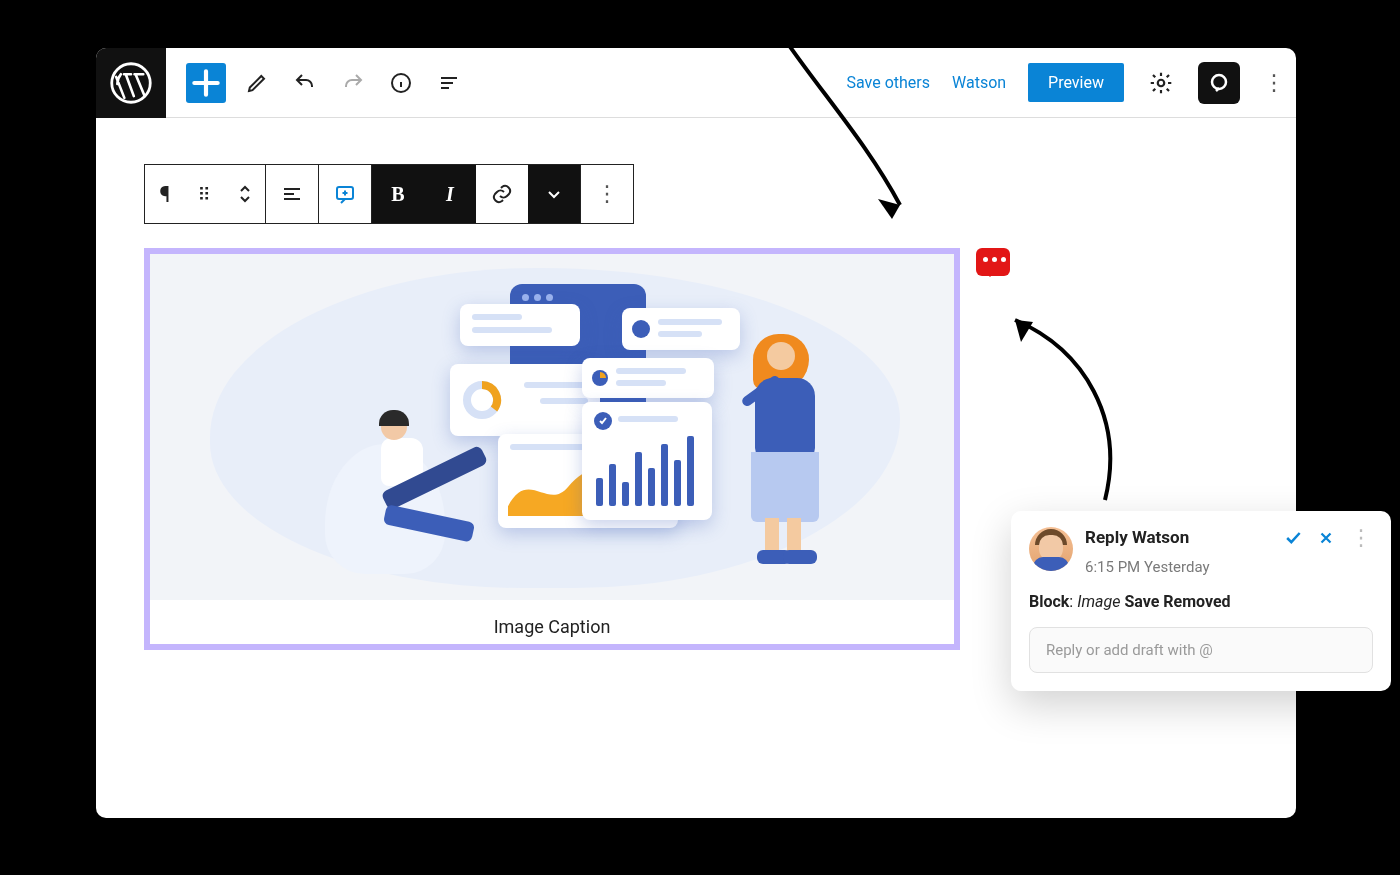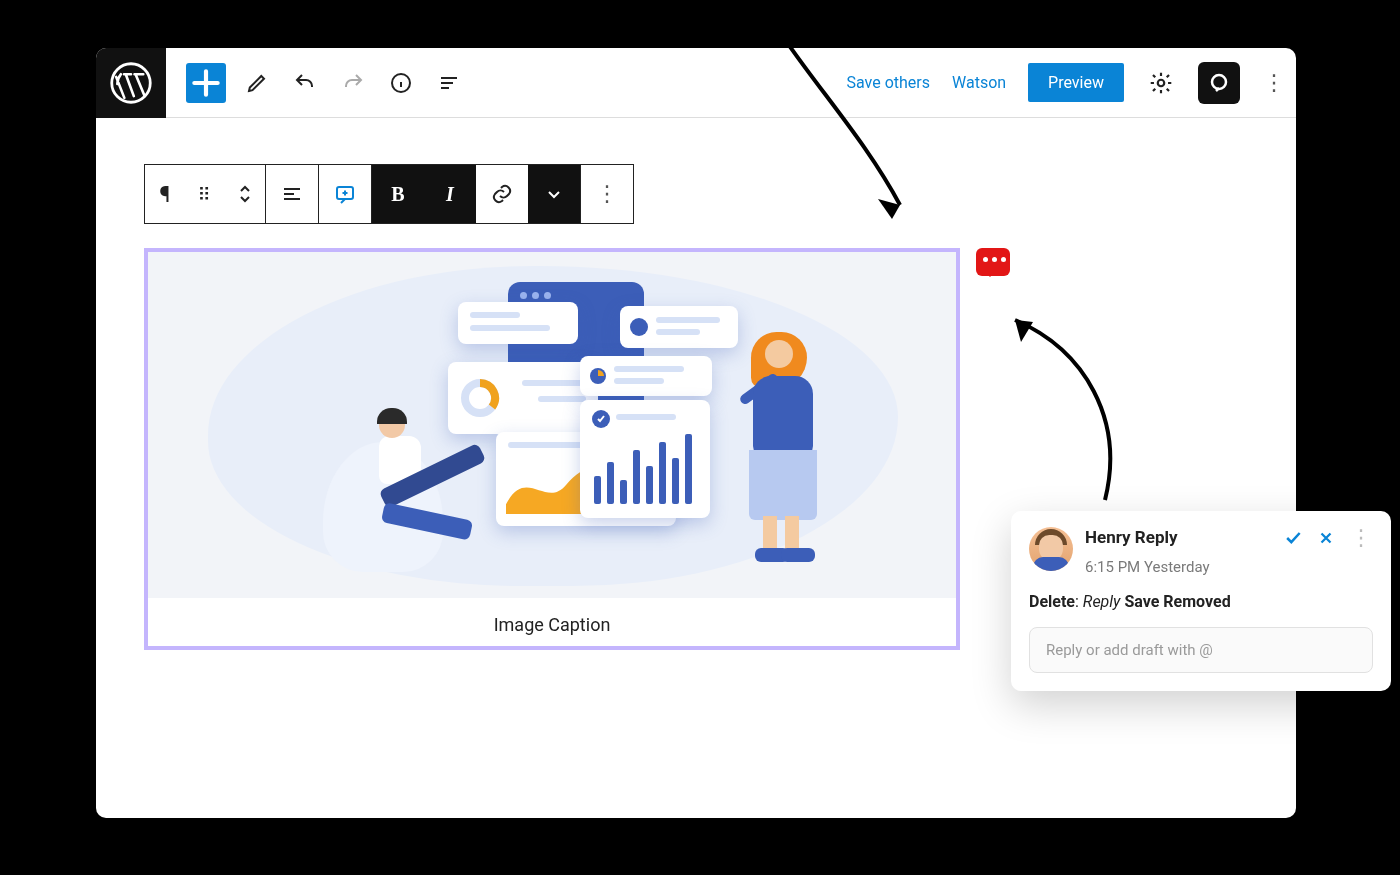--- a/index.html
+++ b/index.html
@@ -68,21 +68,21 @@
   .bt-btn{width:52px;height:58px;display:flex;align-items:center;justify-content:center;color:#222;}
   .bt-btn.narrow{width:40px;}
   .bt-btn svg{width:24px;height:24px;stroke:currentColor;fill:none;stroke-width:2;}
   .bt-btn.solid{background:#111;color:#fff;}
   .bt-btn.blue{color:#0a84d6;}
   .bt-letter{font-weight:700;font-size:20px;font-family:Georgia,serif;}
 
   
   .image-block{
     position:absolute; left:48px; top:200px; width:816px; height:402px;
-    border:4px solid #c4b5fd;
+    border:6px solid #c4b5fd;
   }
   .image-canvas{height:346px;background:#f2f4f8;position:relative;overflow:hidden;}
   .caption-row{height:52px;display:flex;align-items:center;justify-content:center;font-size:18px;color:#222;}
 
   
   .ill-blob{position:absolute;left:60px;top:14px;width:690px;height:320px;background:#e8eef9;border-radius:50% 55% 50% 48%/56% 50% 56% 48%;}
   .dash{
     position:absolute;left:360px;top:30px;width:136px;height:190px;
     background:#3c5eb8;border-radius:12px;
   }
@@ -380,35 +380,35 @@
   </div>
 
   <div class="comment-popup">
     <div class="popup-header">
       <div class="avatar">
         <div class="hairtop"></div>
           <div class="face"></div>
           <div class="shirt"></div>
       </div>
       <div>
-        <div class="author">Henry Reply</div>
+        <div class="author">Reply Watson</div>
         <div class="timestamp">6:15 PM Yesterday</div>
       </div>
       <div class="popup-actions">
         <svg width="20" height="20" viewBox="0 0 24 24" fill="none" stroke="#0a84d6" stroke-width="3">
             <path d="M5 12l5 5L20 6"></path>
           </svg>
         <svg width="18" height="18" viewBox="0 0 24 24" fill="none" stroke="#0a84d6" stroke-width="3">
             <path d="M6 6l12 12M18 6L6 18"></path>
           </svg>
         <span class="kebab">⋮</span>
       </div>
     </div>
     <div class="popup-body">
-      <span class="bold">Delete</span><span>: </span><span class="italic">Reply</span><span class="bold"> Save Removed</span>
+      <span class="bold">Block</span><span>: </span><span class="italic">Image</span><span class="bold"> Save Removed</span>
     </div>
     <div class="reply-input">
       <span style="color:#9a9a9a;">Reply or add draft with @</span>
     </div>
   </div>
 
 </div>
 
 <div class="arrow" style="left:720px;top:0;">
   <svg width="220" height="240">

